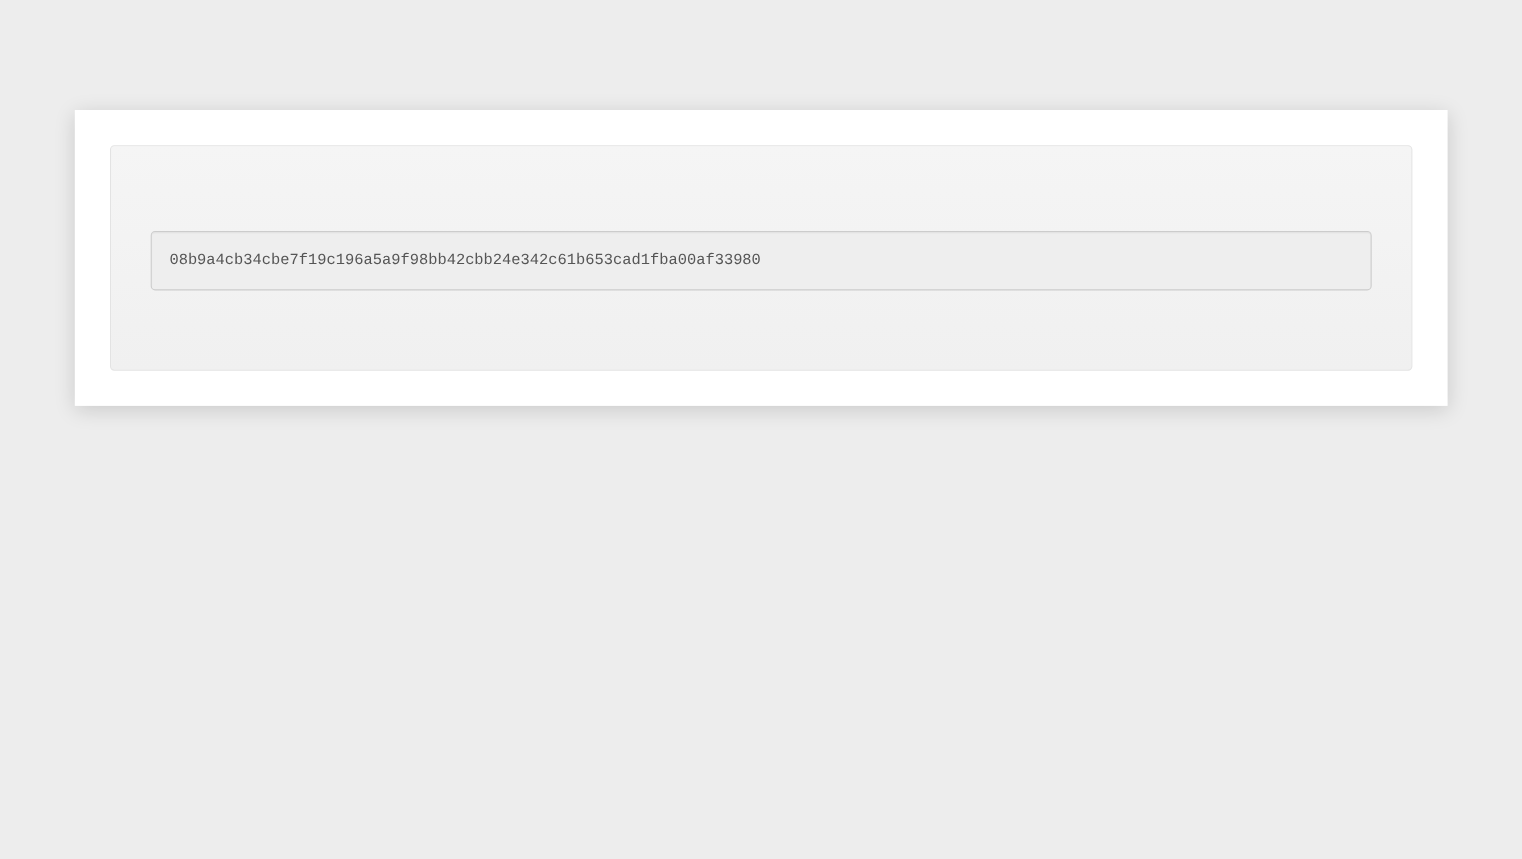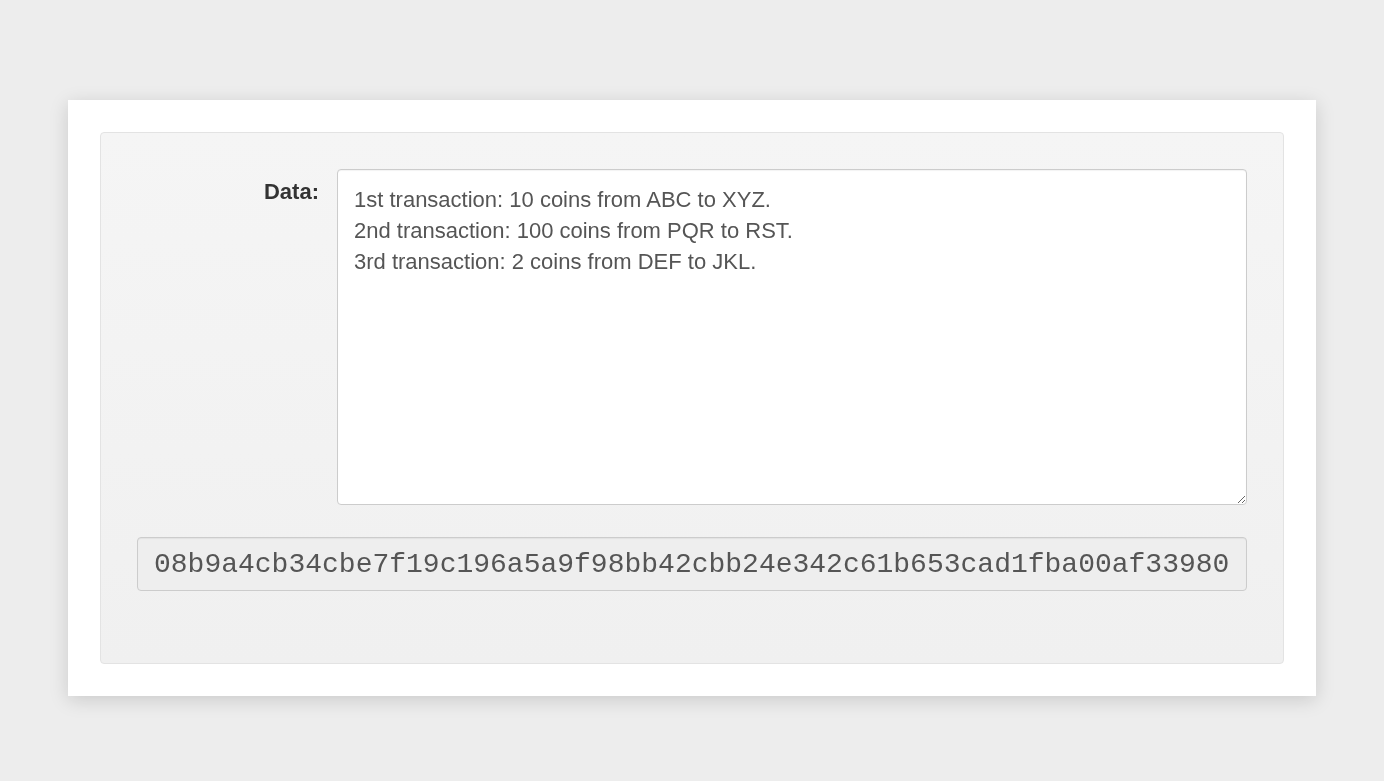--- a/index.html
+++ b/index.html
@@ -58,45 +58,36 @@
       border: 1px solid #cccccc;
       border-radius: 4px;
       resize: both;
       font-family: inherit;
       box-shadow: inset 0 1px 1px rgba(0,0,0,0.05);
     }
     input.hash-field {
       width: 100%;
       height: 54px;
       padding: 10px 16px;
-      font-size: 28px;
+      font-size: 14px;
       font-family: Menlo, Monaco, Consolas, "Courier New", monospace;
       color: #555555;
       background: #eeeeee;
       border: 1px solid #cccccc;
       border-radius: 4px;
       box-shadow: inset 0 1px 1px rgba(0,0,0,0.05);
+      margin-top: 41px;
     }
   </style>
 </head>
 <body>
 
 <div class="card">
   <div class="panel">
 
-    <div class="form-row">
-      <div class="label-col">
-        <label>Data:</label>
-      </div>
-      <div class="input-col">
-        <textarea class="data-area" style="">1st transaction: 10 coins from ABC to XYZ.
-2nd transaction: 100 coins from PQR to RST.
-3rd transaction: 2 coins from DEF to JKL.</textarea>
-      </div>
-    </div>
 
     <div class="form-row">
       <div class="input-col">
         <input type="text" class="hash-field" readonly="" value="08b9a4cb34cbe7f19c196a5a9f98bb42cbb24e342c61b653cad1fba00af33980" style="">
       </div>
     </div>
 
   </div>
 </div>
 

